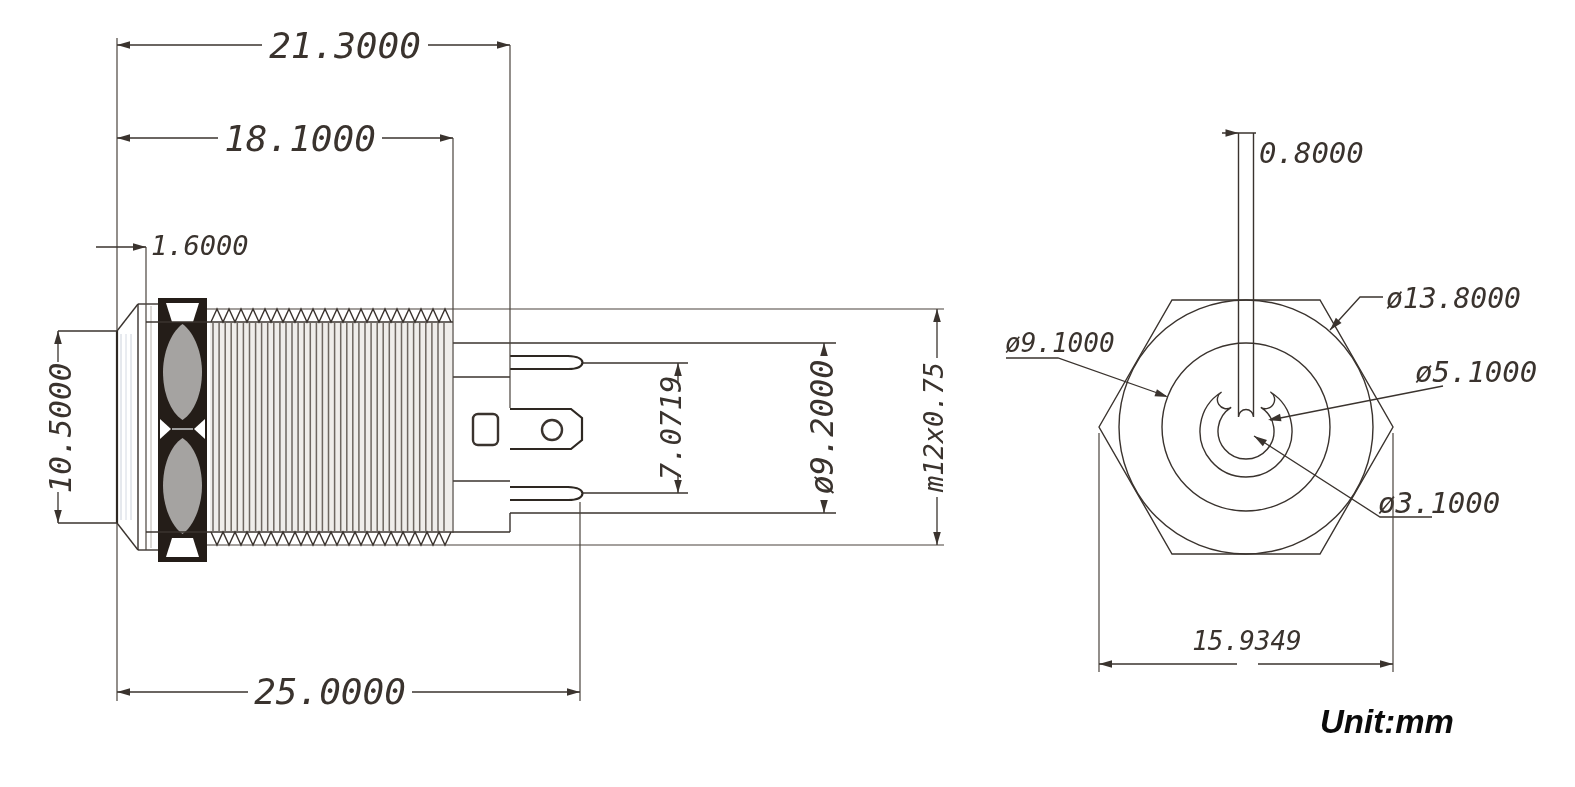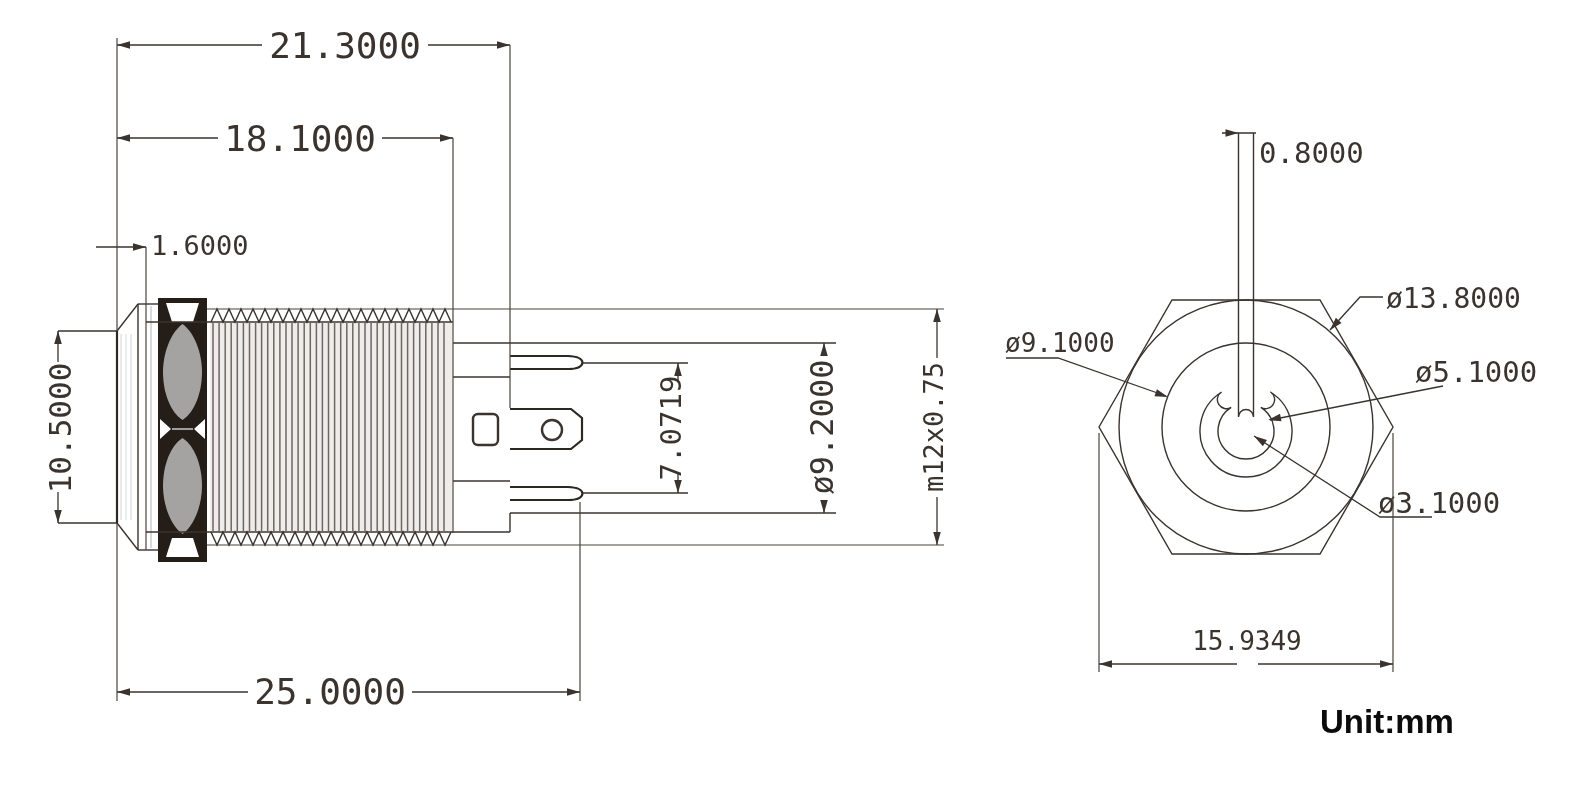--- a/index.html
+++ b/index.html
@@ -1,16 +1,16 @@
 <!DOCTYPE html>
 <html><head>
 <meta charset="utf-8">
 <style>
   html,body{margin:0;padding:0;background:#ffffff;}
-  .stage{position:relative;width:1575px;height:787px;background:#ffffff;overflow:hidden;}
+  .stage{position:relative;width:1575px;height:787px;background:#ffffff;overflow:hidden;font-style:italic;}
   svg{display:block;}
   svg text{font-family:"DejaVu Sans Mono","Liberation Mono",monospace;fill:#3a332e;}
   .ln{stroke:#3a332e;stroke-width:1.4;fill:none;}
   .thin{stroke:#4a433d;stroke-width:1.2;fill:none;}
   .thick{stroke:#2e2822;stroke-width:2.2;fill:none;}
   .dim{stroke:#3a332e;stroke-width:1.3;fill:none;}
   .arr{fill:#3a332e;stroke:none;}
   .unit{font-family:"Liberation Sans","DejaVu Sans",sans-serif;font-weight:600;fill:#0b0b0b;}
 </style>
 </head>

